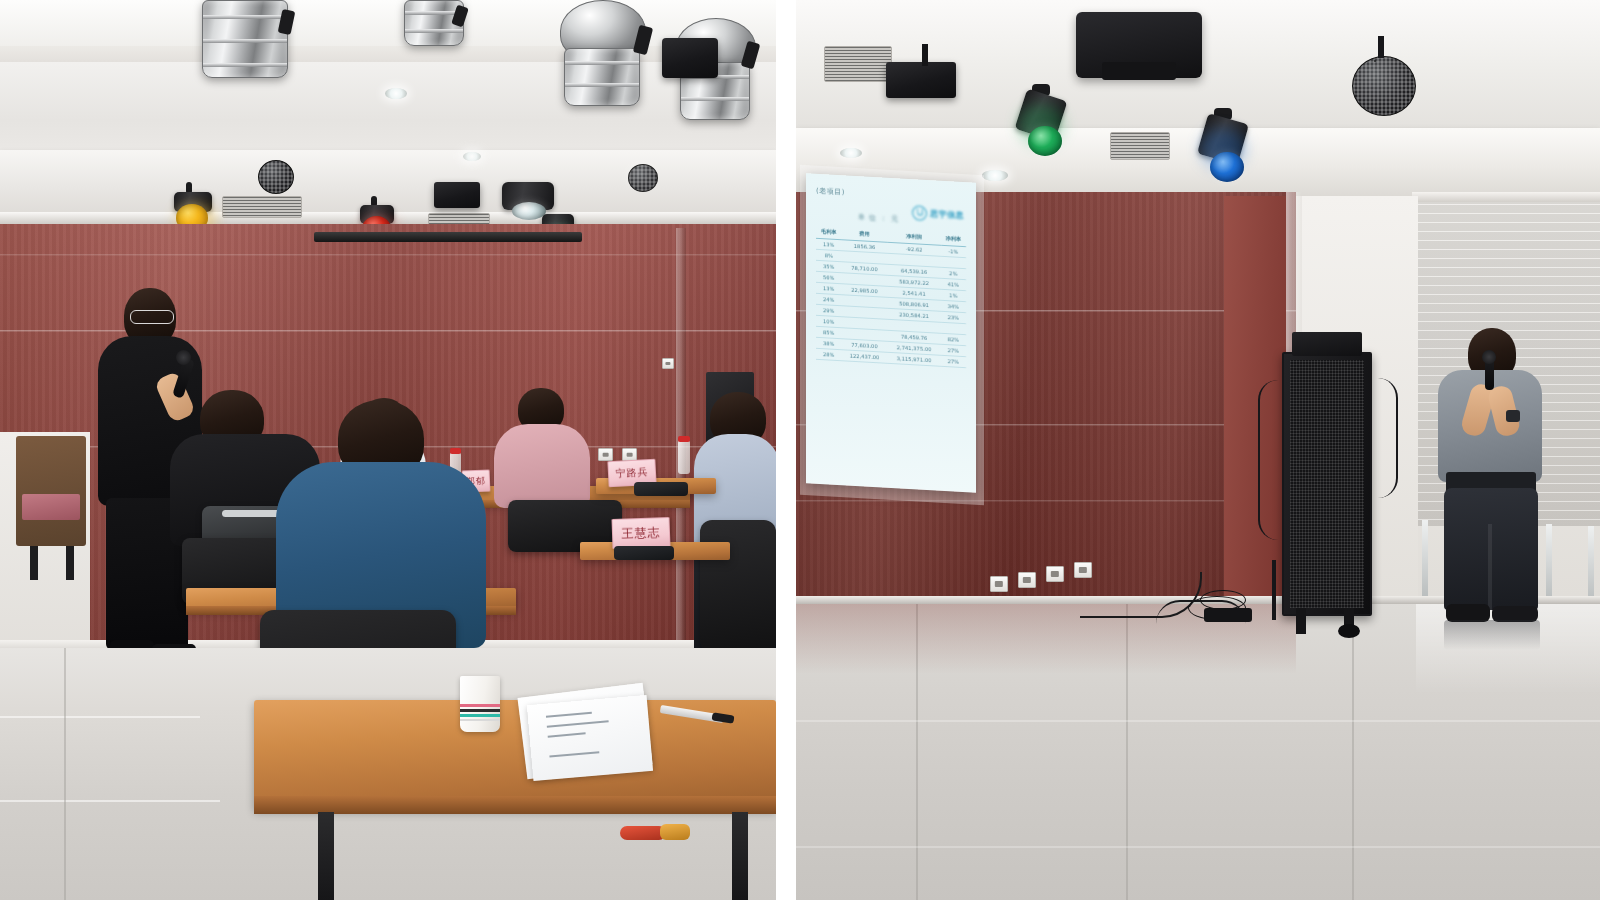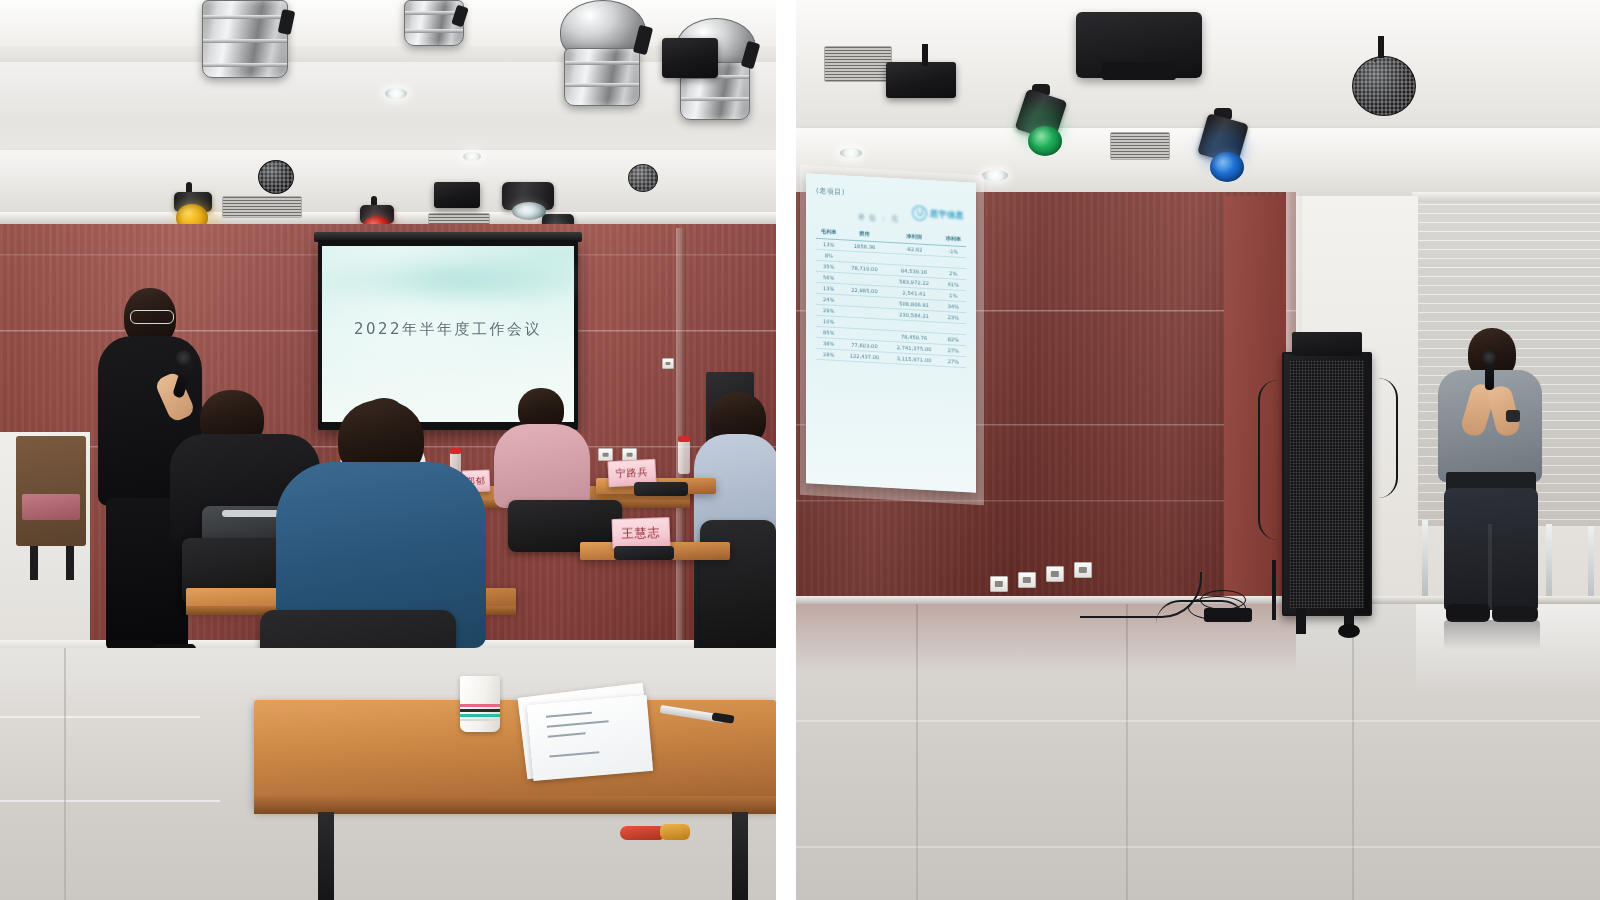--- a/index.html
+++ b/index.html
@@ -276,26 +276,20 @@
     <div class="abs L-wall-white"></div>
     <div class="abs L-base"></div>
 
     <div class="abs socket" style="left:320px;top:466px;width:14px;height:12px;"></div>
     <div class="abs socket" style="left:344px;top:466px;width:14px;height:12px;"></div>
     <div class="abs socket" style="left:598px;top:448px;width:13px;height:11px;"></div>
     <div class="abs socket" style="left:622px;top:448px;width:13px;height:11px;"></div>
     <div class="abs socket" style="left:662px;top:358px;width:10px;height:9px;"></div>
 
     <div class="abs screen-roller"></div>
-    <div class="abs screen-frame">
-      <div class="screen-canvas">
-        <div class="screen-wash"></div>
-        <div class="slide-title">2022年半年度工作会议</div>
-      </div>
-    </div>
 
     <div class="abs monitor"></div>
     <div class="abs monitor-stand"></div>
 
     <div class="abs table" style="left:300px;top:486px;width:390px;height:18px;"></div>
     <div class="abs table-edge" style="left:300px;top:500px;width:390px;height:8px;"></div>
 
     <div class="abs" style="left:340px;top:398px;width:86px;height:104px;">
       <div class="abs head" style="left:22px;top:0;width:44px;height:42px;"></div>
       <div class="abs torso" style="left:0;top:34px;width:86px;height:72px;background:linear-gradient(170deg,#f7f8fa,#d8dde2);"></div>

